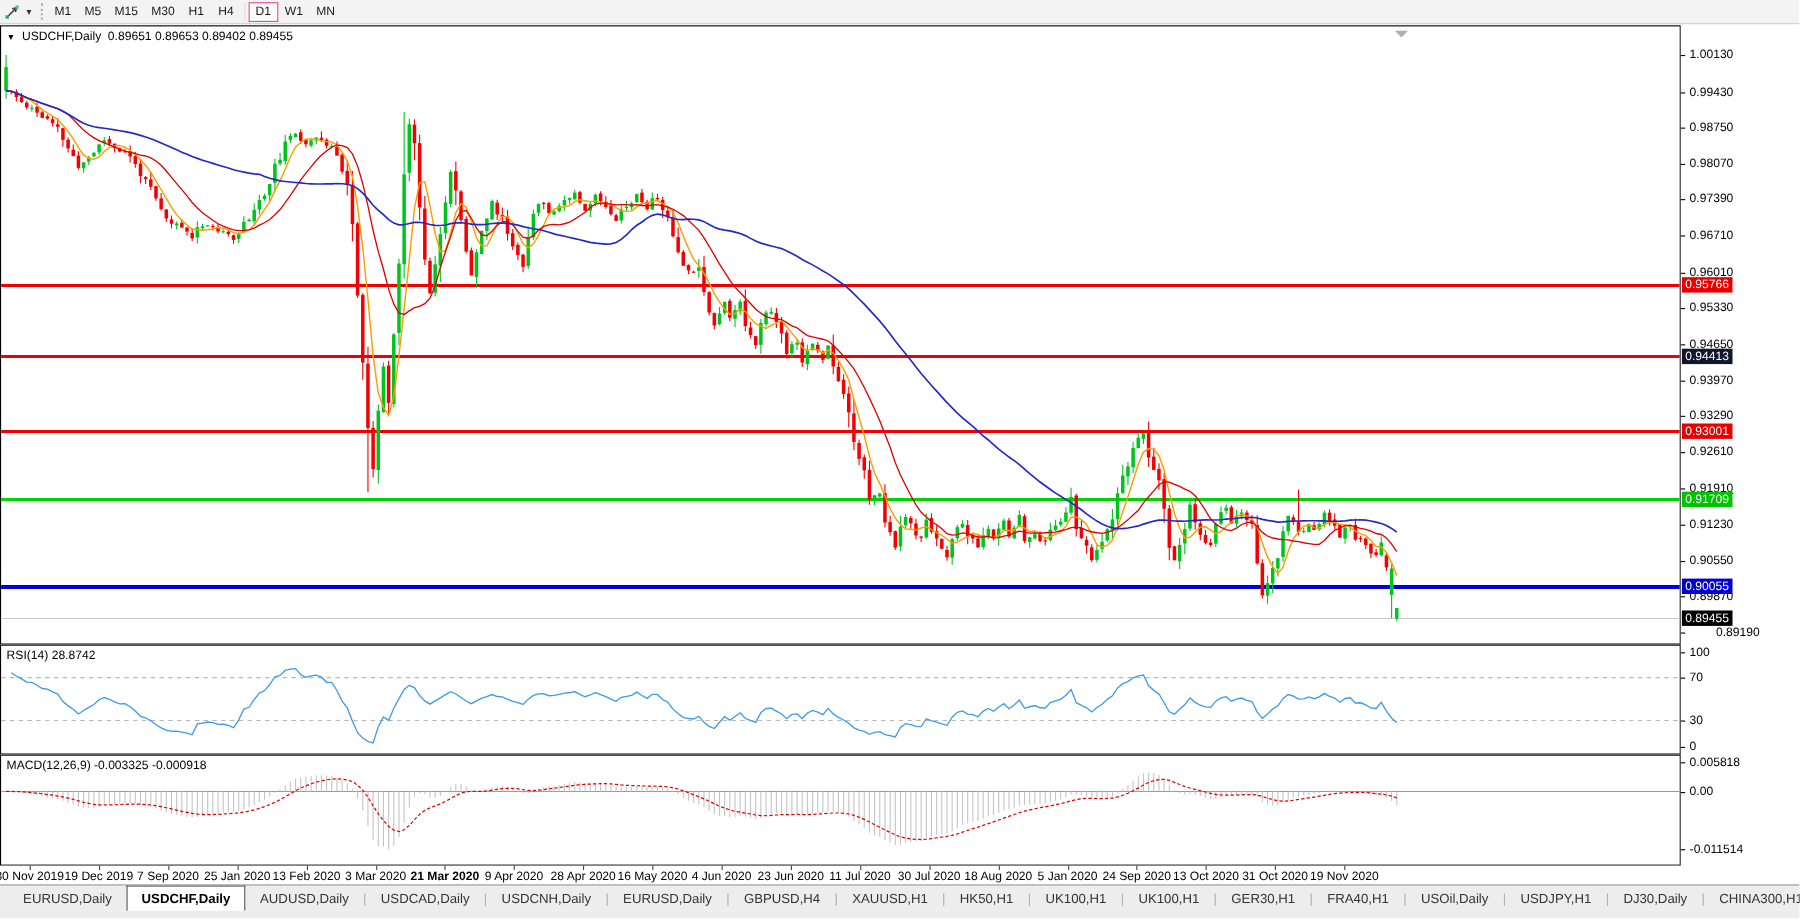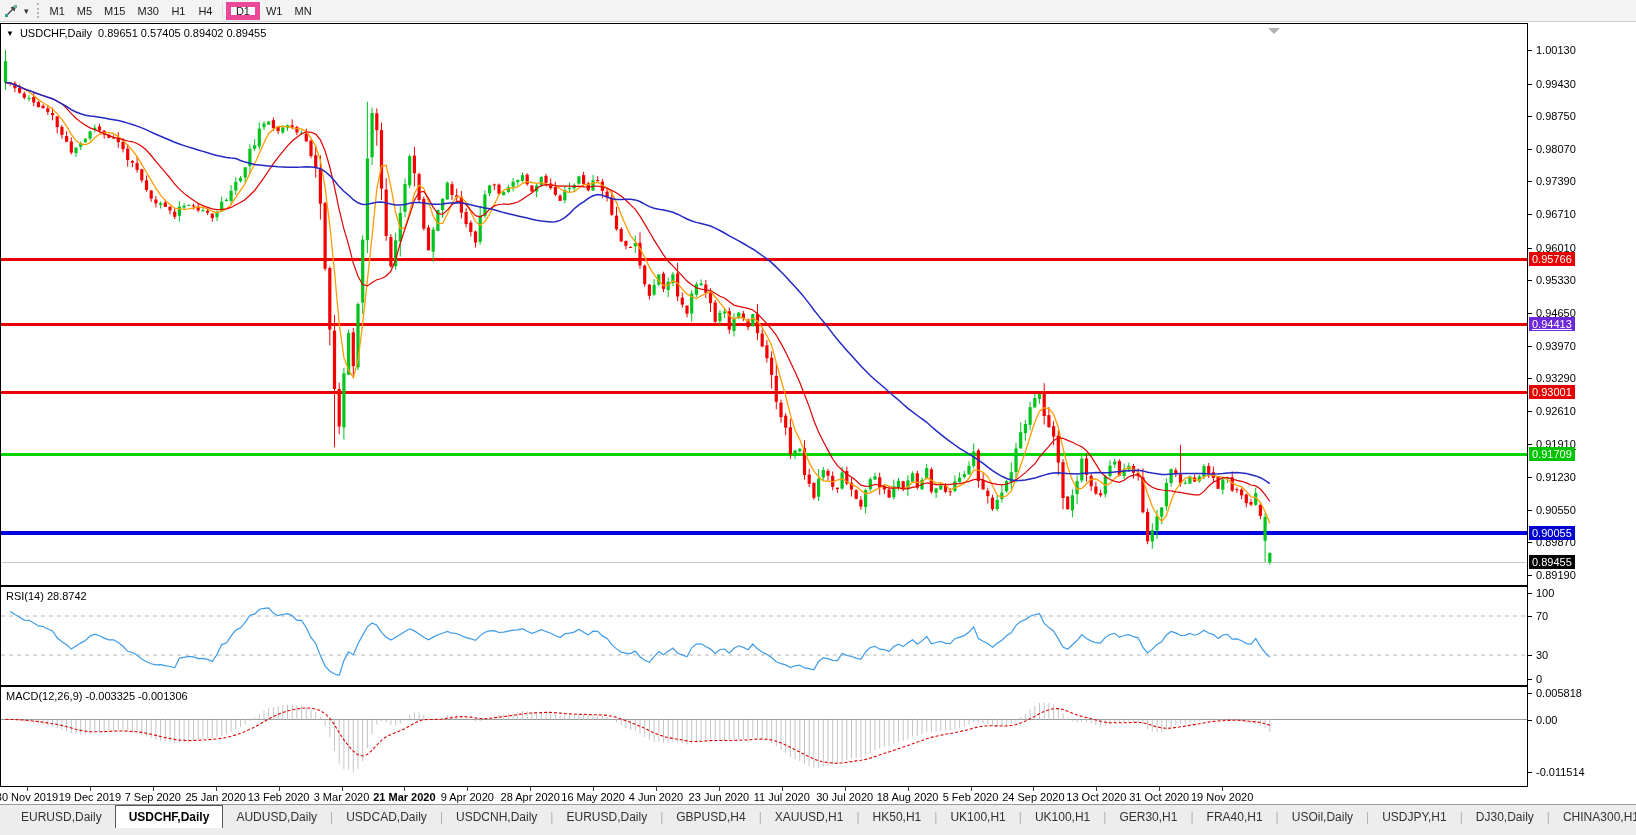--- a/index.html
+++ b/index.html
@@ -9,21 +9,21 @@
   
   .toolbar { position:absolute; left:0; top:0; width:1636px; height:22px;
              background:#f3f3f3; border-bottom:1px solid #cfcfcf;
              display:flex; align-items:center; padding-left:2px; }
   .tool-group { display:flex; align-items:center; gap:2px; padding:0 2px; }
   .caret { font-size:9px; color:#333; padding:0 3px; }
   .grip { height:15px; border-left:2px dotted #b4b4b4; margin:0 5px 0 3px; }
   .tf-btn { height:18px; min-width:27px; padding:0 5px; font-size:11px; color:#1a1a1a;
             display:flex; align-items:center; justify-content:center;
             border:1px solid transparent; background:transparent; cursor:default; }
-  .tf-btn.active { background:#fbfbfb; border:5px solid #ec4899; }
+  .tf-btn.active { background:#fbfbfb; border:1px solid #ec4899; }
   .tb-sep { width:1px; height:16px; background:#dcdcdc; margin:0 3px; }
 
   
   .panel { position:absolute; left:0; width:1528px; background:#fff; border:1px solid #000; }
   #main-panel { top:23px;  height:563px; }
   #rsi-panel  { top:586px; height:100px; }
   #macd-panel { top:686px; height:101px; }
   .panel svg { position:absolute; left:0; top:0; }
   .panel-label { position:absolute; left:5px; top:3px; font-size:11px; color:#000; z-index:3; white-space:pre; }
   #chart-header { display:flex; align-items:center; gap:6px; }
@@ -73,21 +73,21 @@
       <div class="tf-btn active">D1</div>
       <div class="tf-btn">W1</div>
       <div class="tf-btn">MN</div>
     </div>
 </div>
 
 <div class="panel" id="main-panel">
   <div class="panel-label" id="chart-header">
     <span class="tri">▼</span>
     <span>USDCHF,Daily</span>
-    <span>0.89651 0.57405 0.89402 0.89455</span>
+    <span>0.89651 0.89653 0.89402 0.89455</span>
   </div>
   <svg id="main-svg" width="1526" height="561">
       <g shape-rendering="crispEdges">
         <line x1="0" x2="1526" y1="235.4" y2="235.4" stroke="#ef0000" stroke-width="3"></line>
         <line x1="0" x2="1526" y1="300.3" y2="300.3" stroke="#ef0000" stroke-width="3"></line>
         <line x1="0" x2="1526" y1="368.0" y2="368.0" stroke="#ef0000" stroke-width="3"></line>
         <line x1="0" x2="1526" y1="430.0" y2="430.0" stroke="#00d400" stroke-width="3"></line>
         <line x1="0" x2="1526" y1="509.4" y2="509.4" stroke="#0000e0" stroke-width="4"></line>
         <line x1="0" x2="1526" y1="538.2" y2="538.2" stroke="#c8c8c8" stroke-width="1"></line>
       </g>
@@ -643,21 +643,21 @@
 <div class="panel" id="rsi-panel">
   <div class="panel-label">RSI(14) 28.8742</div>
   <svg id="rsi-svg" width="1526" height="98">
       <line x1="0" x2="1526" y1="29.0" y2="29.0" stroke="#b8b8b8" stroke-width="1" stroke-dasharray="4,4"></line>
       <line x1="0" x2="1526" y1="68.0" y2="68.0" stroke="#b8b8b8" stroke-width="1" stroke-dasharray="4,4"></line>
       <polyline points="9.2,24.6 13.9,27.5 18.6,30.2 23.3,33.1 28.0,33.3 32.7,36.0 37.4,38.9 42.1,39.5 46.8,42.0 51.5,44.0 56.2,50.8 60.9,54.7 65.6,57.8 70.3,62.1 75.0,58.9 79.7,56.1 84.4,53.5 89.1,49.1 93.8,47.1 98.5,48.8 103.2,51.1 107.9,52.9 112.6,52.8 117.3,55.5 122.0,59.3 126.7,64.3 131.4,65.5 136.1,68.3 140.8,71.9 145.5,74.7 150.2,76.8 154.9,77.9 159.6,77.7 164.3,78.6 169.0,79.5 173.7,80.9 178.4,71.1 183.1,70.3 187.8,69.4 192.5,69.9 197.2,71.6 201.9,71.4 206.6,72.4 211.3,74.6 216.0,67.4 220.7,57.6 225.4,56.0 230.1,48.9 234.8,43.1 239.5,40.8 244.2,35.3 248.9,28.2 253.6,27.1 258.3,22.5 263.0,21.3 267.7,20.8 272.4,26.3 277.1,28.7 281.8,27.5 286.5,26.7 291.2,28.6 295.9,33.3 300.6,33.4 305.3,40.7 310.0,50.4 314.7,56.5 319.4,68.6 324.1,79.1 328.8,84.0 333.5,87.0 338.2,88.3 342.9,73.6 347.6,64.8 352.3,67.9 357.0,56.8 361.7,48.1 366.4,39.8 371.1,36.0 375.8,38.3 380.5,45.3 385.2,50.2 389.9,53.1 394.6,50.2 399.3,47.4 404.0,44.5 408.7,41.8 413.4,43.9 418.1,47.1 422.8,50.3 427.5,52.7 432.2,50.1 436.9,47.7 441.6,46.3 446.3,44.4 451.0,46.2 455.7,46.5 460.4,48.8 465.1,50.6 469.8,51.8 474.5,53.4 479.2,48.6 483.9,45.2 488.6,43.8 493.3,43.7 498.0,45.5 502.7,45.2 507.4,44.2 512.1,43.1 516.8,42.8 521.5,41.7 526.2,44.3 530.9,46.4 535.6,44.8 540.3,42.6 545.0,44.5 549.7,46.3 554.4,48.5 559.1,50.5 563.8,46.9 568.5,46.1 573.2,45.1 577.9,42.2 582.6,45.3 587.3,47.9 592.0,44.2 596.7,44.3 601.4,48.9 606.1,51.4 610.8,57.7 615.5,61.9 620.2,65.1 624.9,66.2 629.6,66.6 634.3,64.1 639.0,69.7 643.7,73.3 648.4,75.3 653.1,69.6 657.8,64.5 662.5,67.7 667.2,64.3 671.9,61.0 676.6,66.2 681.3,67.9 686.0,69.7 690.7,60.8 695.4,57.1 700.1,56.8 704.8,59.5 709.5,62.1 714.2,66.4 718.9,62.5 723.6,62.0 728.3,66.2 733.0,61.3 737.7,58.8 742.4,60.4 747.1,62.7 751.8,57.0 756.5,62.0 761.2,65.1 765.9,67.5 770.6,70.6 775.3,74.7 780.0,76.7 784.7,77.9 789.4,80.6 794.1,78.8 798.8,78.1 803.5,80.9 808.2,81.7 812.9,82.9 817.6,74.4 822.3,70.8 827.0,71.7 831.7,73.3 836.4,73.6 841.1,66.4 845.8,68.4 850.5,69.5 855.2,71.1 859.9,72.4 864.6,65.0 869.3,60.5 874.0,59.3 878.7,62.2 883.4,62.6 888.1,64.6 892.8,59.5 897.5,57.1 902.2,59.6 906.9,55.7 911.6,52.7 916.3,57.3 921.0,53.9 925.7,49.4 930.4,56.9 935.1,55.5 939.8,54.4 944.5,56.4 949.2,56.6 953.9,51.7 958.6,50.1 963.3,48.6 968.0,45.1 972.7,39.8 977.4,51.6 982.1,54.3 986.8,56.5 991.5,60.2 996.2,56.2 1000.9,53.2 1005.6,48.8 1010.3,45.6 1015.0,38.4 1019.7,34.5 1024.4,32.6 1029.1,29.2 1033.8,27.5 1038.5,26.7 1043.2,36.4 1047.9,40.6 1052.6,43.9 1057.3,51.9 1062.0,60.1 1066.7,62.2 1071.4,57.7 1076.1,53.5 1080.8,47.6 1085.5,51.5 1090.2,54.1 1094.9,55.7 1099.6,56.1 1104.3,50.4 1109.0,47.5 1113.7,46.4 1118.4,50.4 1123.1,48.5 1127.8,47.6 1132.5,49.7 1137.2,50.8 1141.9,60.4 1146.6,66.0 1151.3,62.1 1156.0,57.5 1160.7,54.7 1165.4,47.9 1170.1,44.4 1174.8,45.9 1179.5,48.5 1184.2,48.3 1188.9,46.5 1193.6,48.2 1198.3,46.5 1203.0,43.3 1207.7,46.0 1212.4,47.6 1217.1,51.4 1221.8,48.0 1226.5,47.3 1231.2,52.1 1235.9,51.9 1240.6,53.8 1245.3,56.6 1250.0,57.1 1254.7,51.5 1259.4,59.4 1264.1,65.7 1268.8,70.0" fill="none" stroke="#3d9be9" stroke-width="1.2"></polyline>
     </svg>
 </div>
 
 <div class="panel" id="macd-panel">
-  <div class="panel-label">MACD(12,26,9) -0.003325 -0.001306</div>
+  <div class="panel-label">MACD(12,26,9) -0.003325 -0.000918</div>
   <svg id="macd-svg" width="1526" height="99">
       <line x1="0" x2="1526" y1="32.5" y2="32.5" stroke="#999" stroke-width="1"></line>
       <g>
         <line x1="4.5" x2="4.5" y1="32.5" y2="32.5" stroke="#c4c4c4" stroke-width="1"></line>
         <line x1="9.2" x2="9.2" y1="32.5" y2="32.6" stroke="#c4c4c4" stroke-width="1"></line>
         <line x1="13.9" x2="13.9" y1="32.5" y2="33.0" stroke="#c4c4c4" stroke-width="1"></line>
         <line x1="18.6" x2="18.6" y1="32.5" y2="33.6" stroke="#c4c4c4" stroke-width="1"></line>
         <line x1="23.3" x2="23.3" y1="32.5" y2="34.5" stroke="#c4c4c4" stroke-width="1"></line>
         <line x1="28.0" x2="28.0" y1="32.5" y2="35.2" stroke="#c4c4c4" stroke-width="1"></line>
         <line x1="32.7" x2="32.7" y1="32.5" y2="36.0" stroke="#c4c4c4" stroke-width="1"></line>
@@ -956,23 +956,23 @@
     <div class="ticklabel" style="top: 387.81px;">0.92610</div>
     <div class="tickmark" style="top: 421.396px;"></div>
     <div class="ticklabel" style="top: 421.396px; text-decoration: underline;">0.91910</div>
     <div class="tickmark" style="top: 454.022px;"></div>
     <div class="ticklabel" style="top: 454.022px;">0.91230</div>
     <div class="tickmark" style="top: 486.648px;"></div>
     <div class="ticklabel" style="top: 486.648px;">0.90550</div>
     <div class="tickmark" style="top: 519.275px;"></div>
     <div class="ticklabel" style="top: 519.275px;">0.89870</div>
     <div class="tickmark" style="top: 551.901px;"></div>
-    <div class="ticklabel" style="top: 551.901px;">0.89190</div>
+    <div class="ticklabel" style="top: 551.901px; margin-left: 24px;">0.89190</div>
     <div class="level-box" style="top: 236.385px; background: rgb(232, 0, 0);">0.95766</div>
-    <div class="level-box" style="top: 301.302px; background: #6d28d9; text-decoration: underline;">0.94413</div>
+    <div class="level-box" style="top: 301.302px; background: #0f172a;">0.94413</div>
     <div class="level-box" style="top: 369.049px; background: rgb(232, 0, 0);">0.93001</div>
     <div class="level-box" style="top: 431.04px; background: rgb(0, 196, 0);">0.91709</div>
     <div class="level-box" style="top: 510.399px; background: rgb(0, 0, 208);">0.90055</div>
     <div class="level-box" style="top: 539.187px; background: rgb(0, 0, 0);">0.89455</div>
     <div class="tickmark" style="top: 570px;"></div>
     <div class="ticklabel" style="top: 570px;">100</div>
     <div class="tickmark" style="top: 593.05px;"></div>
     <div class="ticklabel" style="top: 593.05px;">70</div>
     <div class="tickmark" style="top: 632.05px;"></div>
     <div class="ticklabel" style="top: 632.05px;">30</div>
@@ -1011,21 +1011,21 @@
     <div class="date-label" style="left: 656px;">4 Jun 2020</div>
     <div class="date-tick" style="left: 718.9px;"></div>
     <div class="date-label" style="left: 718.9px;">23 Jun 2020</div>
     <div class="date-tick" style="left: 781.8px;"></div>
     <div class="date-label" style="left: 781.8px;">11 Jul 2020</div>
     <div class="date-tick" style="left: 844.7px;"></div>
     <div class="date-label" style="left: 844.7px;">30 Jul 2020</div>
     <div class="date-tick" style="left: 907.6px;"></div>
     <div class="date-label" style="left: 907.6px;">18 Aug 2020</div>
     <div class="date-tick" style="left: 970.5px;"></div>
-    <div class="date-label" style="left: 970.5px;">5 Feb 2020</div>
+    <div class="date-label" style="left: 970.5px;">5 Jan 2020</div>
     <div class="date-tick" style="left: 1033.4px;"></div>
     <div class="date-label" style="left: 1033.4px;">24 Sep 2020</div>
     <div class="date-tick" style="left: 1096.3px;"></div>
     <div class="date-label" style="left: 1096.3px;">13 Oct 2020</div>
     <div class="date-tick" style="left: 1159.2px;"></div>
     <div class="date-label" style="left: 1159.2px;">31 Oct 2020</div>
     <div class="date-tick" style="left: 1222.1px;"></div>
     <div class="date-label" style="left: 1222.1px;">19 Nov 2020</div>
   </div>
 

